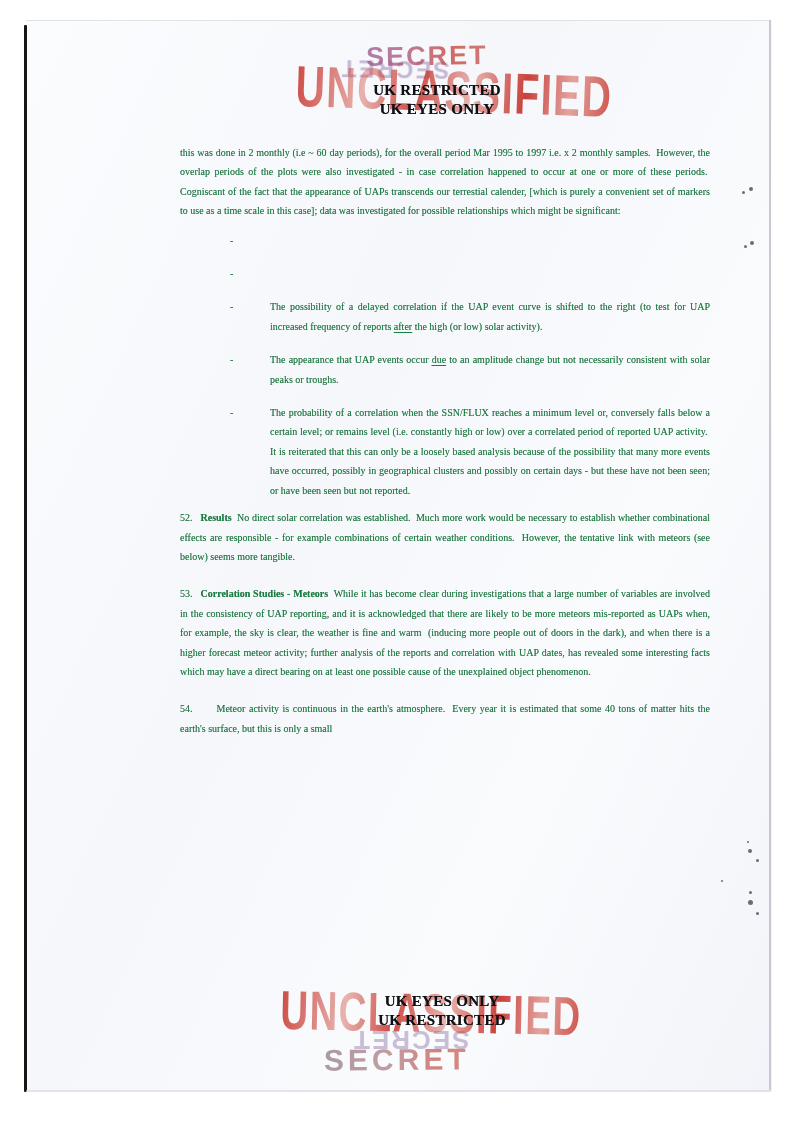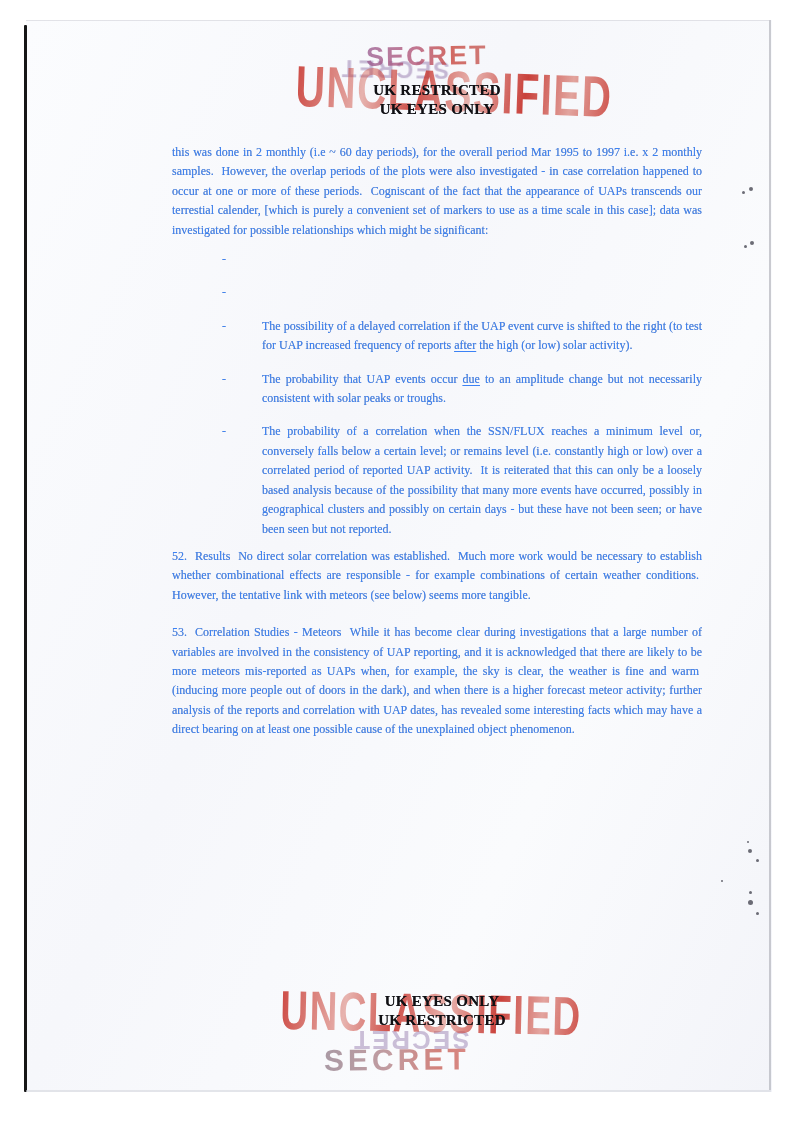--- a/index.html
+++ b/index.html
@@ -13,32 +13,32 @@
   .edge-left  { position:absolute; left:24px; top:25px; width:3px; height:1067px;
                 background:#161616; border-radius:1px; }
   .edge-right { position:absolute; left:769px; top:20px; width:2px; height:1070px;
                 background:#a9aab2; opacity:.6; }
   .edge-top   { position:absolute; left:26px; top:20px; width:745px; height:1px;
                 background:#c9cad2; opacity:.5; }
   .edge-bottom{ position:absolute; left:26px; top:1090px; width:745px; height:2px;
                 background:#d6d7de; opacity:.6; }
 
   
-  .content { position:absolute; left:172px; top:143px; width:530px; z-index:2;
-             font-size:12px; line-height:19.4px; color:#3b82f6; text-align:justify;
+  .content { position:absolute; left:180px; top:143px; width:530px; z-index:2;
+             font-size:10px; line-height:19.4px; color:#15803d; text-align:justify;
              text-shadow:0 0 .4px rgba(40,40,55,.45); }
   .para { margin:0; }
   .intro { margin-bottom:10px; }
   .bullet { display:flex; margin-bottom:14px; }
   .bullet .dash { width:40px; padding-left:50px; flex:0 0 90px; }
   .bullet .btxt { flex:1; }
   .bullet:last-of-type { margin-bottom:8px; }
   .numpara { margin-bottom:18px; }
   .numpara.last { margin-bottom:8px; }
-  .numpara .hd { font-weight:normal; }
+  .numpara .hd { font-weight:bold; }
   .spacer { display:inline-block; }
   .u { text-decoration:underline; text-underline-offset:2px; }
   .pageno { text-align:center; margin-top:2px; letter-spacing:.5px; }
 
   
   .stamp-red { position:absolute; z-index:3; font-family:"Liberation Sans",sans-serif;
                font-weight:700; white-space:nowrap;
                background:linear-gradient(100deg, rgba(198,48,40,.88) 0%, rgba(205,75,60,.40) 22%,
                           rgba(198,48,40,.85) 38%, rgba(210,95,80,.45) 55%,
                           rgba(196,45,38,.90) 72%, rgba(205,80,65,.50) 86%, rgba(198,48,40,.85) 100%);
@@ -110,30 +110,31 @@
         </div>
         <div class="bullet">
           <span class="dash">-</span>
         </div>
         <div class="bullet">
           <span class="dash">-</span>
           <div class="btxt"><span>The possibility of a delayed correlation if the UAP event curve is shifted to the right (to test for UAP increased frequency of reports </span><span class="u">after</span><span> the high (or low) solar activity).</span></div>
         </div>
         <div class="bullet">
           <span class="dash">-</span>
-          <div class="btxt"><span>The probability that UAP events occur </span><span class="u">due</span><span> to an amplitude change but not necessarily consistent with solar peaks or troughs.</span></div>
+          <div class="btxt"><span>The appearance that UAP events occur </span><span class="u">due</span><span> to an amplitude change but not necessarily consistent with solar peaks or troughs.</span></div>
         </div>
         <div class="bullet">
           <span class="dash">-</span>
           <div class="btxt"><span>The probability of a correlation when the SSN/FLUX reaches a minimum level or, conversely falls below a certain level; or remains level (i.e. constantly high or low) over a correlated period of reported UAP activity.&nbsp; It is reiterated that this can only be a loosely based analysis because of the possibility that many more events have occurred, possibly in geographical clusters and possibly on certain days - but these have not been seen; or have been seen but not reported.</span></div>
         </div>
       </div>
     <div id="paragraphs">
         <p class="para numpara"><span>52.</span><span class="spacer" style="width: 8px;"></span><span class="hd">Results</span><span>&nbsp; No direct solar correlation was established.&nbsp; Much more work would be necessary to establish whether combinational effects are responsible - for example combinations of certain weather conditions.&nbsp; However, the tentative link with meteors (see below) seems more tangible.</span></p>
         <p class="para numpara"><span>53.</span><span class="spacer" style="width: 8px;"></span><span class="hd">Correlation Studies - Meteors</span><span>&nbsp; While it has become clear during investigations that a large number of variables are involved in the consistency of UAP reporting, and it is acknowledged that there are likely to be more meteors mis-reported as UAPs when, for example, the sky is clear, the weather is fine and warm&nbsp; (inducing more people out of doors in the dark), and when there is a higher forecast meteor activity; further analysis of the reports and correlation with UAP dates, has revealed some interesting facts which may have a direct bearing on at least one possible cause of the unexplained object phenomenon.</span></p>
+        <p class="para numpara last"><span>54.</span><span class="spacer" style="width: 24px;"></span><span>Meteor activity is continuous in the earth's atmosphere.&nbsp; Every year it is estimated that some 40 tons of matter hits the earth's surface, but this is only a small</span></p>
       </div>
   </div>
 
 
   <div class="stamp-red unc-bottom">UNCLASSIFIED</div>
   <div class="class-block class-bottom">
     <div>UK EYES ONLY</div>
     <div>UK RESTRICTED</div>
   </div>
   <div class="secret-inv secret-inv-bottom">SECRET</div>

